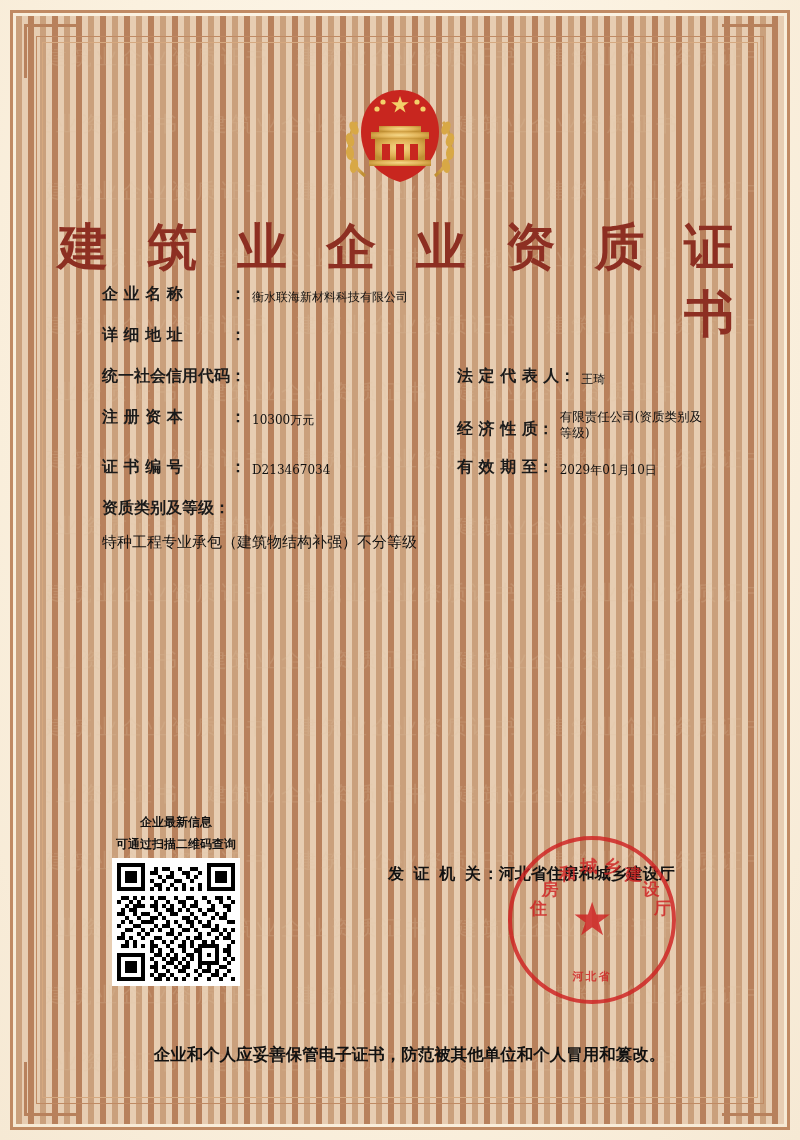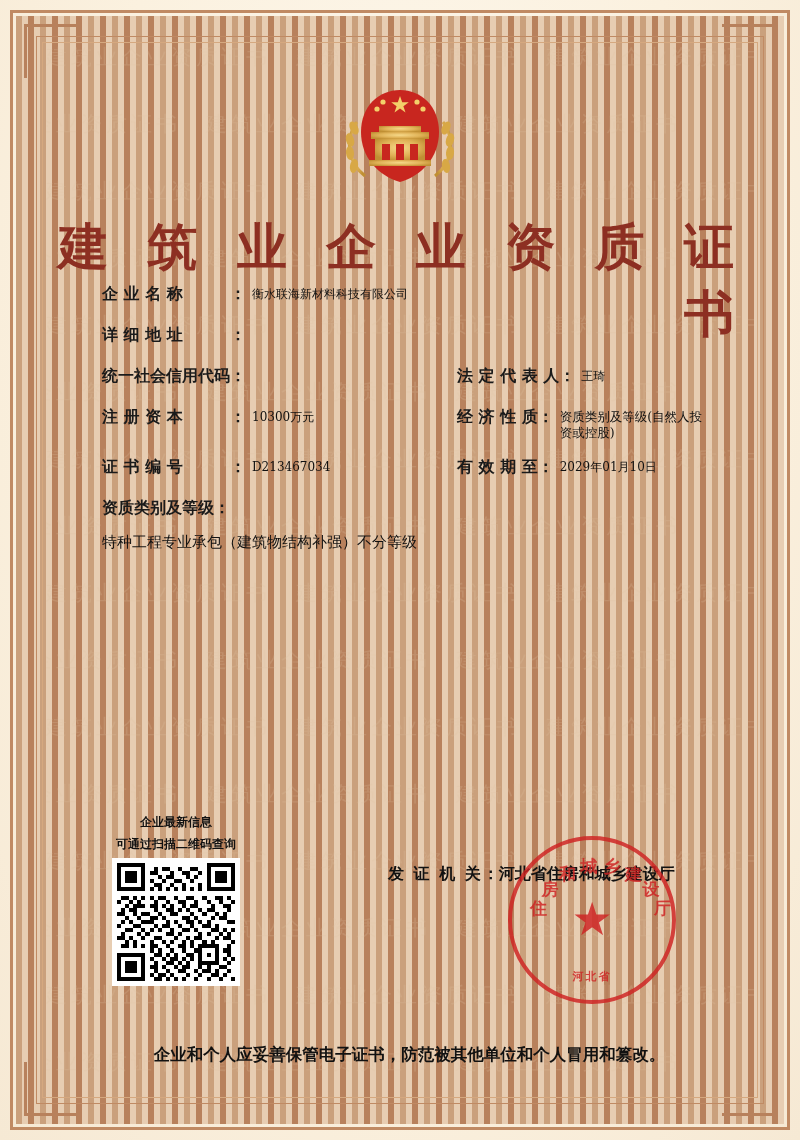--- a/index.html
+++ b/index.html
@@ -126,21 +126,21 @@
     right: 30px;
   }
   .row {
     display: flex;
     align-items: flex-start;
     margin-bottom: 17px;
     min-height: 24px;
   }
   .cell {
     display: flex;
-    align-items: flex-start;
+    align-items: flex-end;
   }
   .cell.left  { width: 355px; }
   .cell.right { flex: 1; }
 
   .label {
     font-family: "DejaVu Serif", "Liberation Serif", serif;
     font-size: 16px;
     font-weight: bold;
     color: #1a1a1a;
     white-space: nowrap;
@@ -401,21 +401,21 @@
 
       <div class="row">
         <div class="cell left">
           <span class="label" style="width:128px;">注 册 资 本</span>
           <span class="colon">：</span>
           <span class="value">10300万元</span>
         </div>
         <div class="cell right">
           <span class="label">经 济 性 质</span>
           <span class="colon">：</span>
-          <span class="value small">资质类别及等级(自然人投资或控股)</span>
+          <span class="value small">有限责任公司(资质类别及等级)</span>
         </div>
       </div>
 
       <div class="row">
         <div class="cell left">
           <span class="label" style="width:128px;">证 书 编 号</span>
           <span class="colon">：</span>
           <span class="value">D213467034</span>
         </div>
         <div class="cell right">

